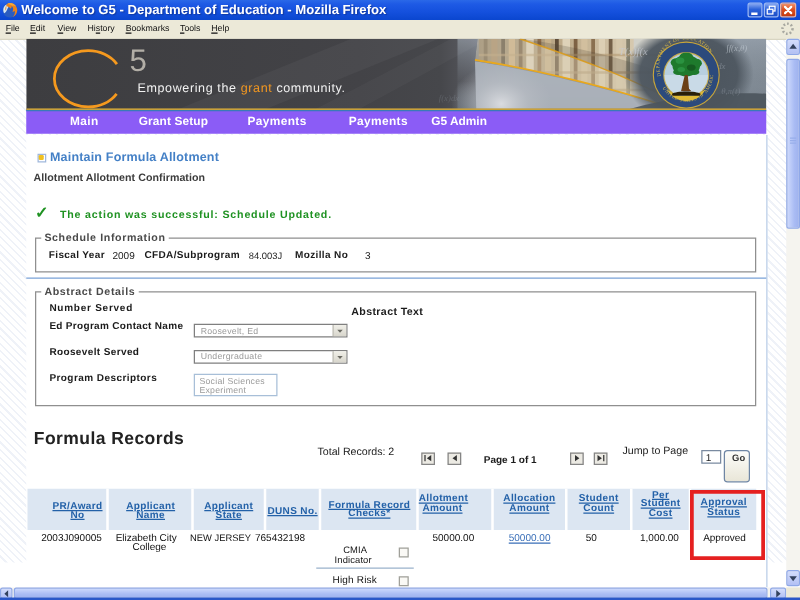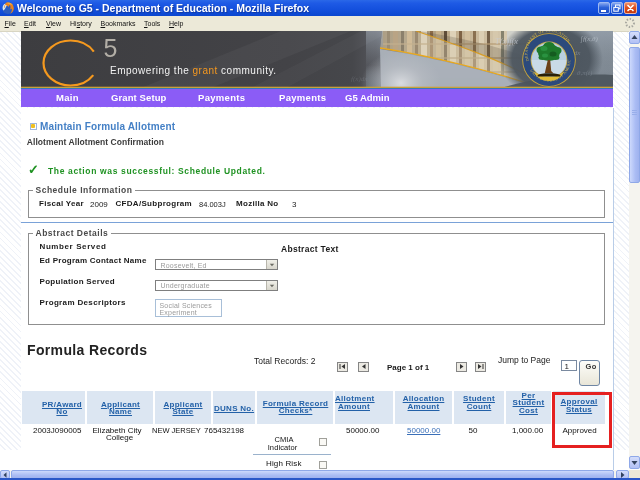--- a/index.html
+++ b/index.html
@@ -191,21 +191,21 @@
 <div class="t b" style="left:236px;top:199px;font-size:8px;letter-spacing:.3px">Mozilla No</div>
 <div class="t" style="left:292px;top:199.5px;font-size:8px;letter-spacing:0">3</div>
 
 <div class="ab" style="left:21px;top:222px;width:592px;height:1px;background:#7aa2d8"></div>
 
 <div class="ab" style="left:28px;top:233px;width:577px;height:92px;border:1px solid #8f8f8f;box-sizing:border-box"></div>
 <div class="t b" style="left:32.5px;top:227.5px;color:#4a4a4a;font-size:8.5px;background:#fff;padding:0 3px;letter-spacing:.5px">Abstract Details</div>
 <div class="t b" style="left:39.5px;top:241.8px;font-size:8px;letter-spacing:.6px">Number Served</div>
 <div class="t b" style="left:281px;top:243.5px;font-size:8.5px;letter-spacing:.3px">Abstract Text</div>
 <div class="t b" style="left:39.5px;top:256.2px;font-size:8px;letter-spacing:.25px">Ed Program Contact Name</div>
-<div class="t b" style="left:39.5px;top:277.2px;font-size:8px;letter-spacing:.3px">Population Served</div>
+<div class="t b" style="left:39.5px;top:277.2px;font-size:8px;letter-spacing:.3px">Roosevelt Served</div>
 <div class="t b" style="left:39.5px;top:297.6px;font-size:8px;letter-spacing:.35px">Program Descriptors</div>
 
 <div class="ab" style="left:154.5px;top:259px;width:123px;height:11px;border:1px solid #7f7f7f;box-sizing:border-box;background:#fff">
   <div class="t" style="left:5px;top:1.5px;color:#9a9a9a;font-size:7px;letter-spacing:.2px">Roosevelt, Ed</div>
   <div class="ab" style="right:0;top:0;width:10px;height:9px;background:linear-gradient(#f0efe8,#d8d6cc);border-left:1px solid #b8b6ac">
       <svg style="display:block" width="10" height="9">
         <path d="M2.8,3.8 L7.2,3.8 L5,6.2 Z" fill="#6a6a62"></path>
       </svg>
     </div>
 </div>

